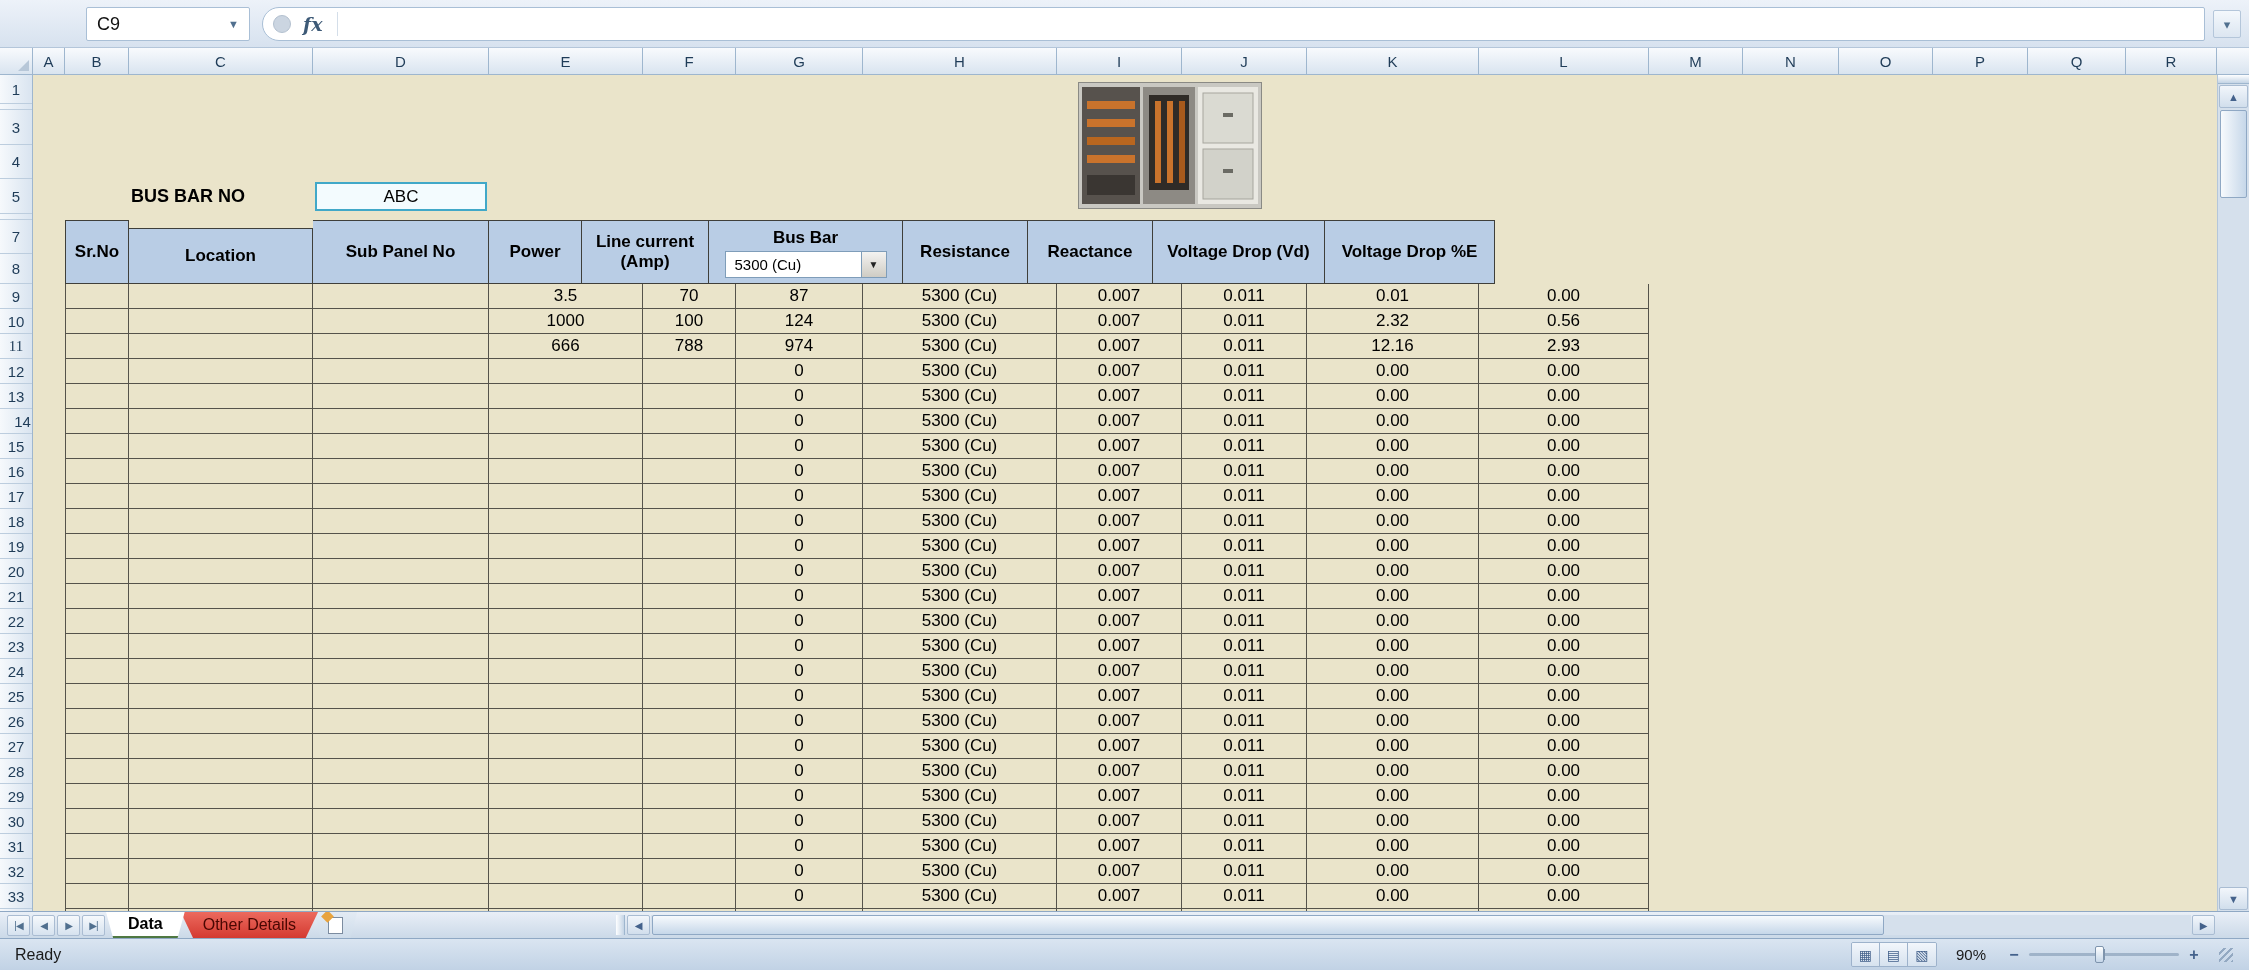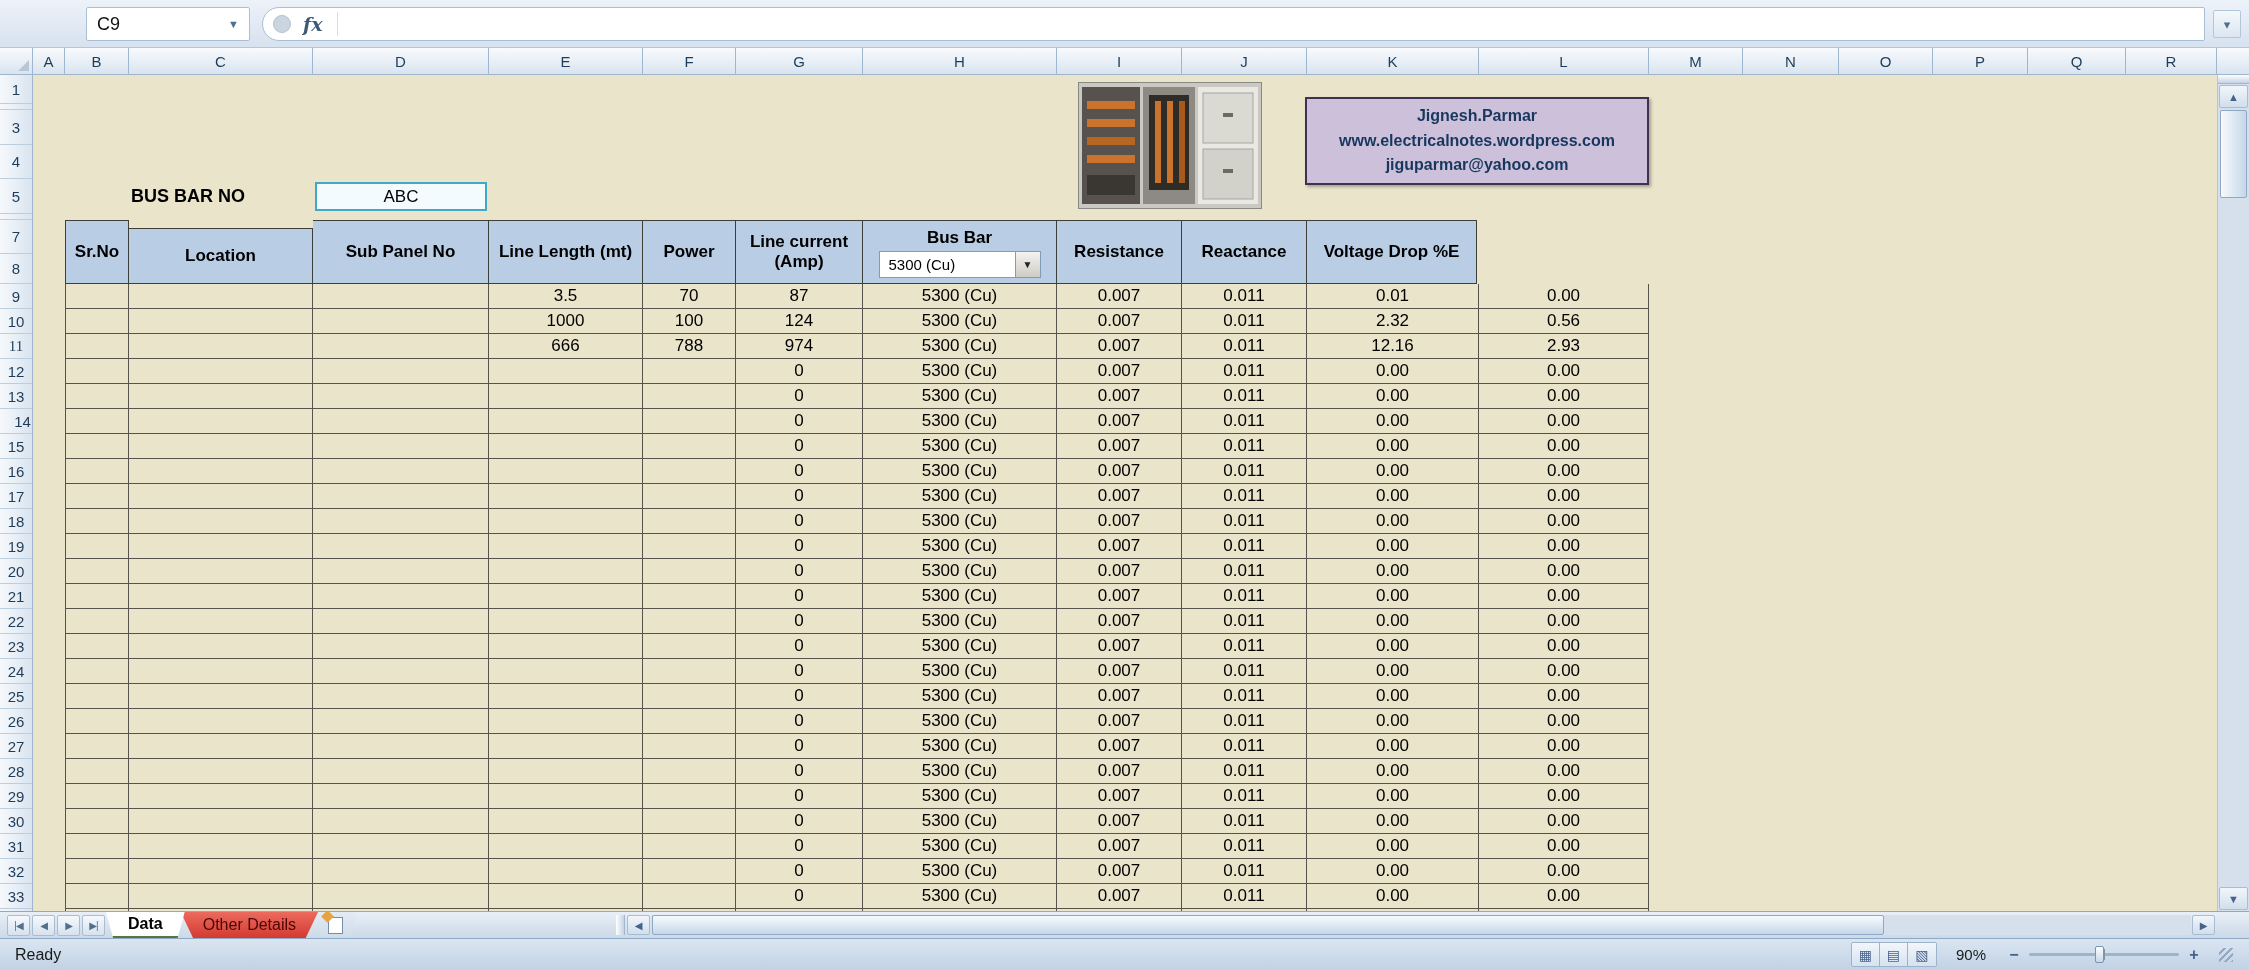--- a/index.html
+++ b/index.html
@@ -226,58 +226,53 @@
           <rect x="88" y="18" width="6" height="82" fill="#C9732C"></rect>
           <rect x="100" y="18" width="6" height="82" fill="#A85A1C"></rect>
           <rect x="119" y="4" width="60" height="117" fill="#E9E8E2"></rect>
           <rect x="124" y="10" width="50" height="50" fill="#DADAD2" stroke="#A7A69E"></rect>
           <rect x="124" y="66" width="50" height="50" fill="#D2D2CA" stroke="#A7A69E"></rect>
           <rect x="144" y="30" width="10" height="4" fill="#6B6B64"></rect>
           <rect x="144" y="86" width="10" height="4" fill="#6B6B64"></rect>
         </svg>
       </div>
 
-      <div class="contact-box">
-        <div>Jignesh.Parmar</div>
-        <div>www.electricalnotes.wordpress.com</div>
-        <div>jiguparmar@yahoo.com</div>
-      </div>
 
       <div class="dtable">
         <div id="table-header-row" class="thead">
             <div class="th" style="width: 64px;">
               <div>Sr.No</div>
             </div>
             <div class="th" style="width: 184px; margin-top: 8px;">
               <div>Location</div>
             </div>
             <div class="th" style="width: 176px;">
               <div>Sub Panel No</div>
-            </div>
-            <div class="th" style="width: 154px;">
-              <div>Line Length (mt)</div>
             </div>
             <div class="th" style="width: 93px;">
               <div>Power</div>
             </div>
             <div class="th" style="width: 127px;">
               <div>Line current (Amp)</div>
             </div>
             <div class="th th-busbar" style="width: 194px;">
               <div>Bus Bar</div>
               <div class="dropdown">
                 <span class="dd-val">5300 (Cu)</span>
                 <span class="dd-btn">▼</span>
               </div>
             </div>
             <div class="th" style="width: 125px;">
               <div>Resistance</div>
             </div>
             <div class="th" style="width: 125px;">
               <div>Reactance</div>
+            </div>
+            <div class="th" style="width: 172px;">
+              <div>Voltage Drop (Vd)</div>
             </div>
             <div class="th" style="width: 170px;">
               <div>Voltage Drop %E</div>
             </div>
           </div>
         <div id="table-body">
             <div class="tr">
               <div class="td" style="width: 64px;"></div>
               <div class="td" style="width: 184px;"></div>
               <div class="td" style="width: 176px;"></div>

